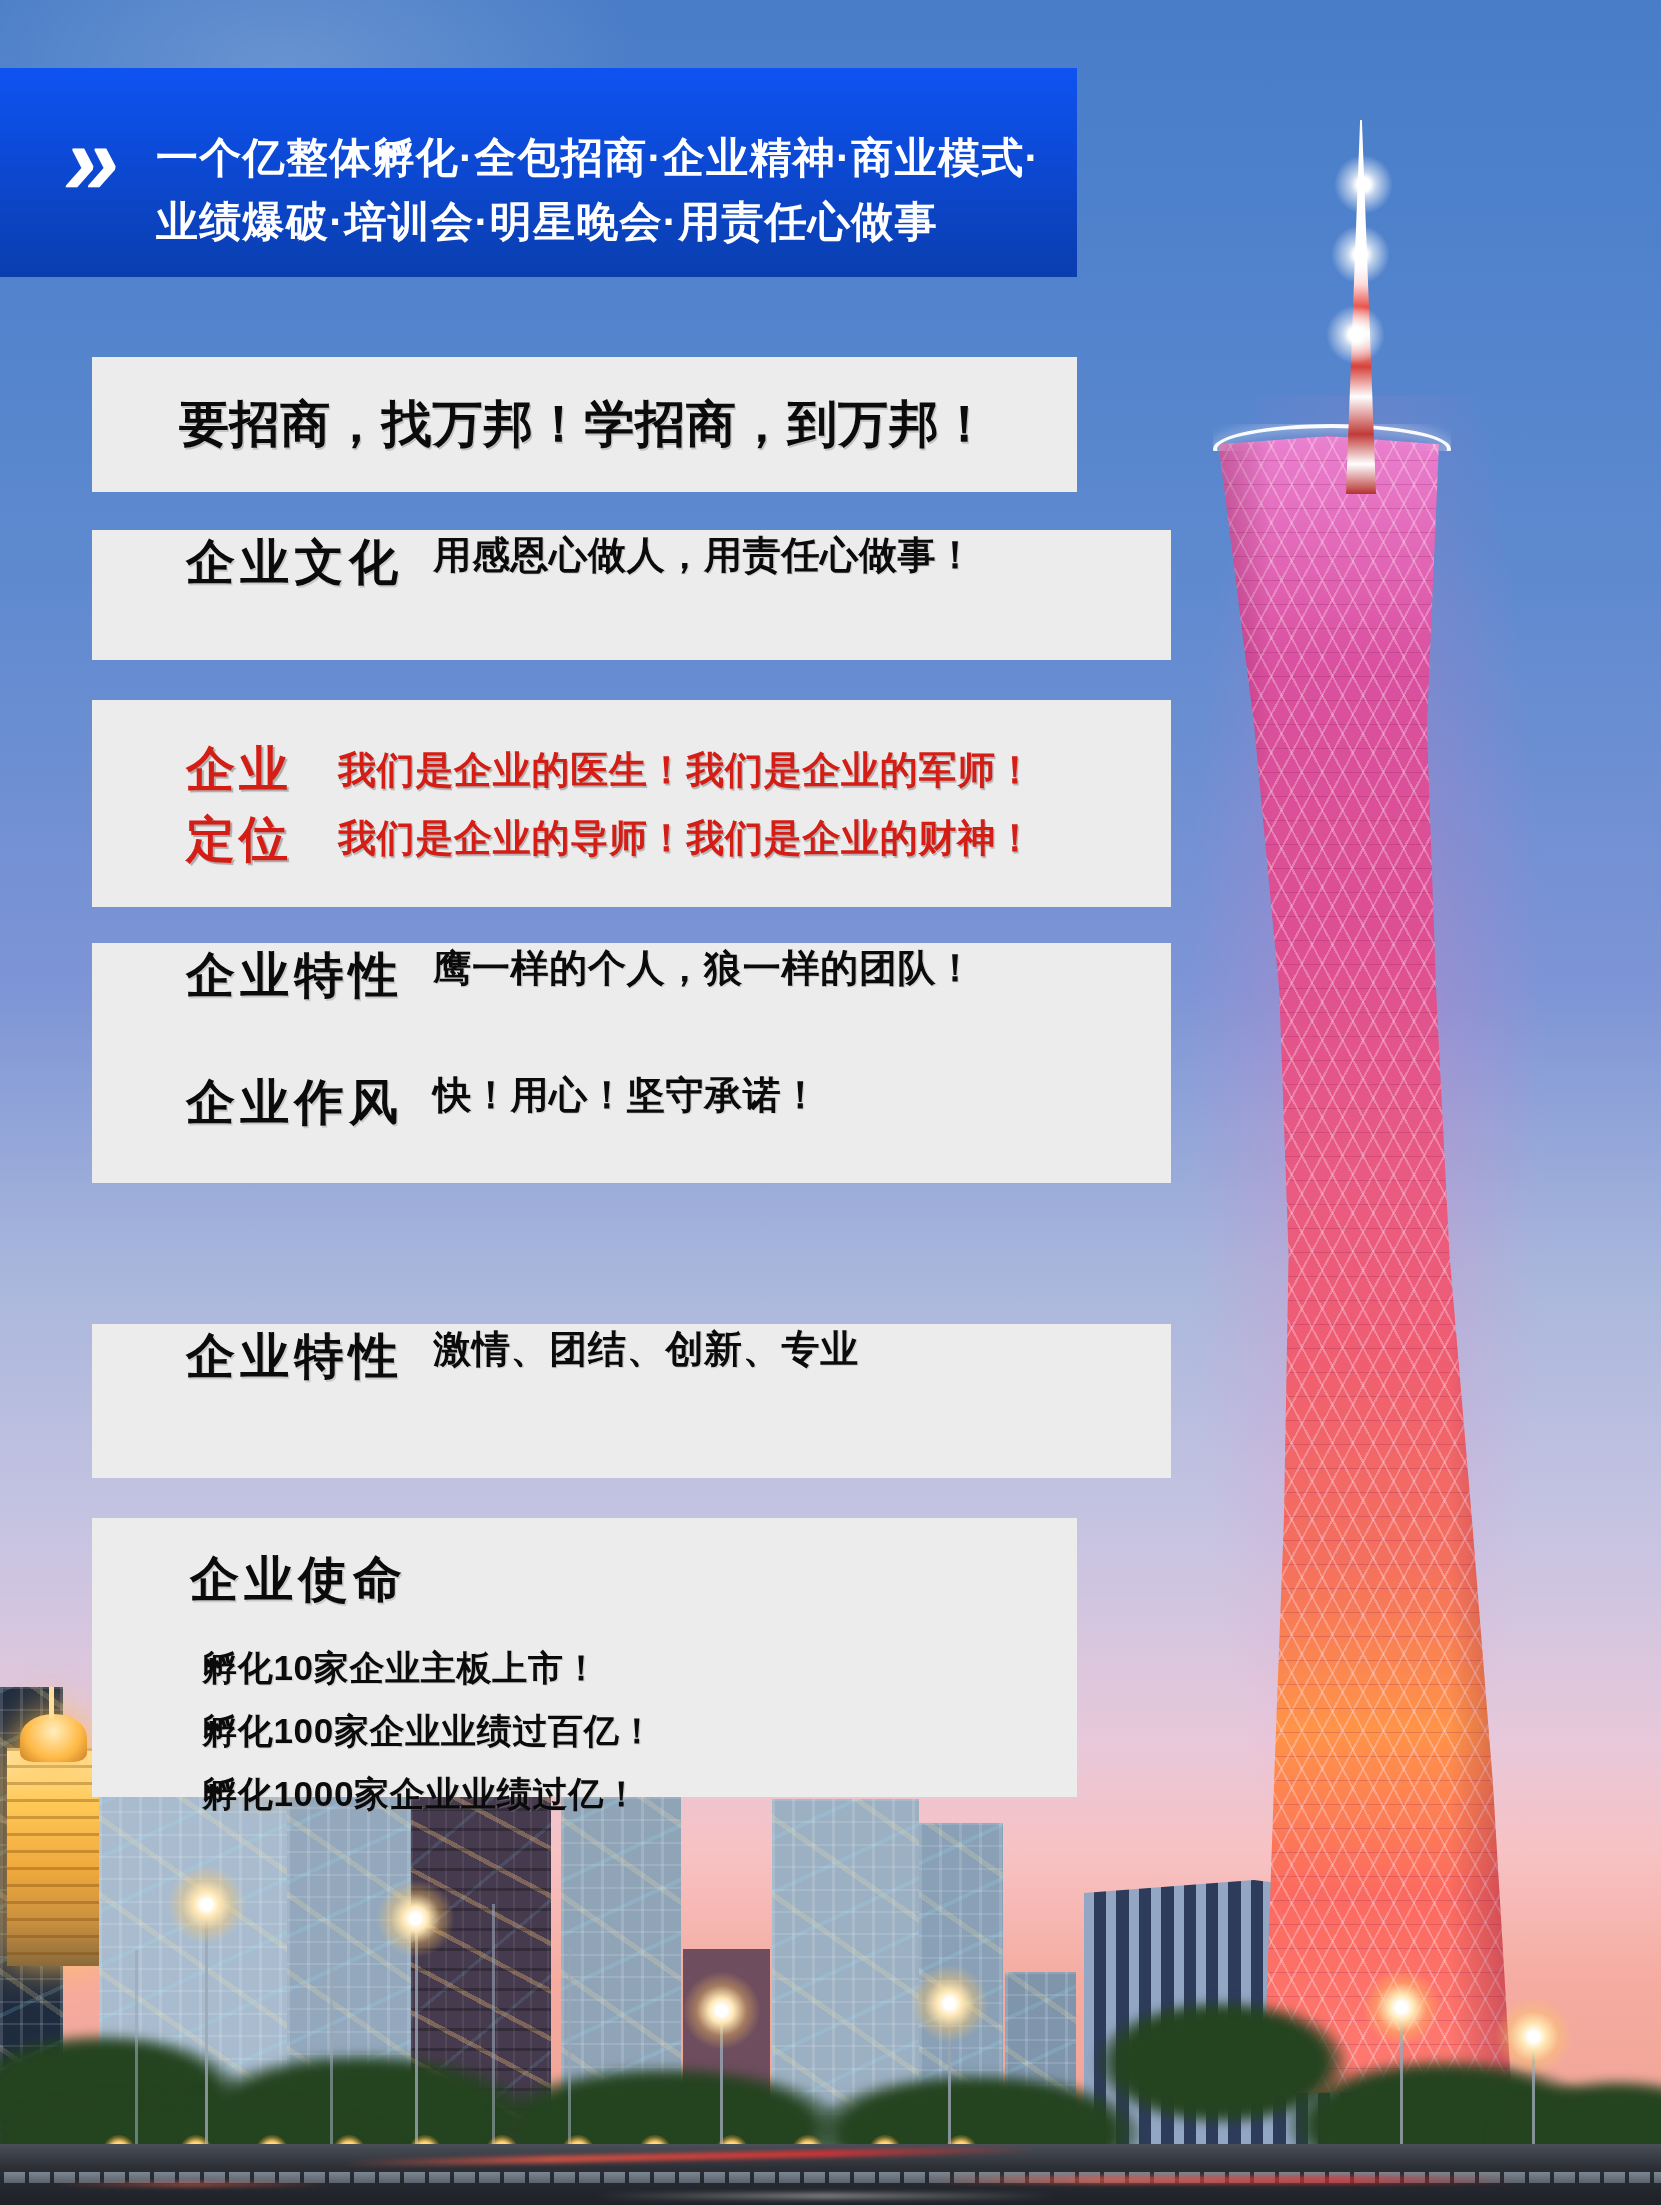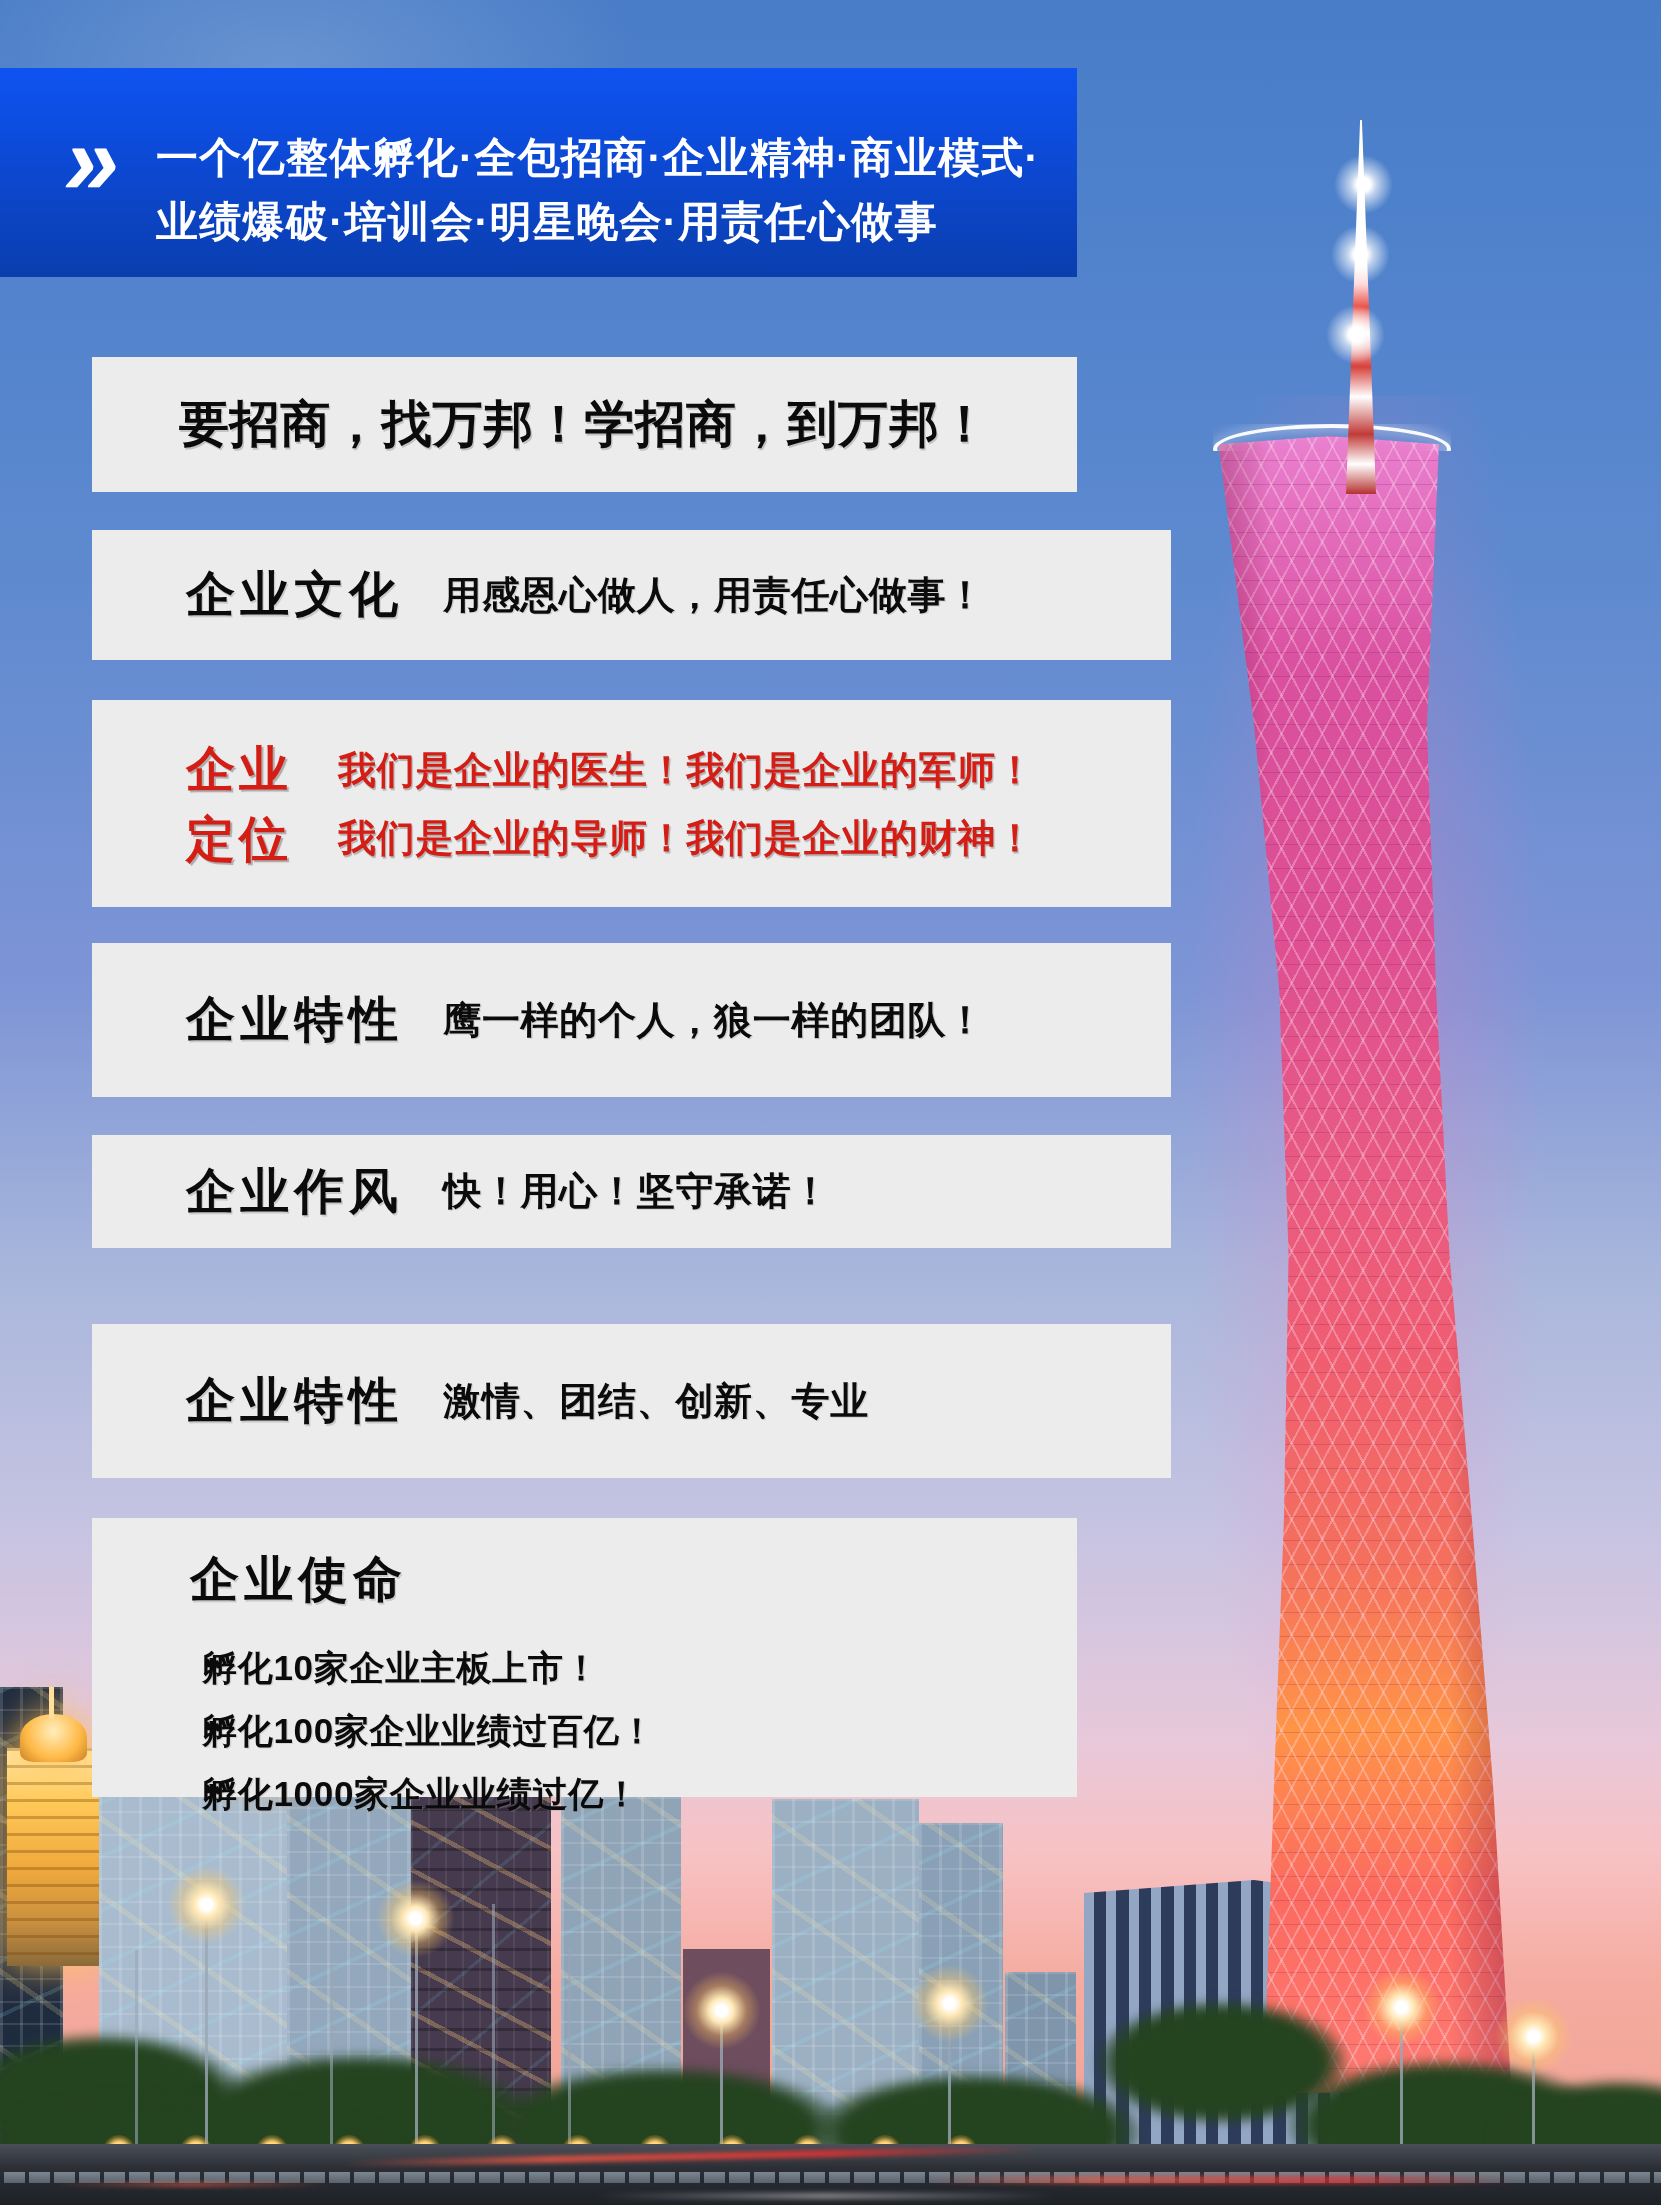--- a/index.html
+++ b/index.html
@@ -104,28 +104,28 @@
   }
   .chev{position:absolute;left:66px;top:42px;font-size:99px;font-weight:900;color:#fff;
     transform:skewX(-10deg);line-height:1;}
   .banner-text{position:absolute;left:156px;top:58px;color:#ffffff;font-size:42px;
     font-weight:700;line-height:64px;letter-spacing:1.3px;white-space:nowrap;}
   
   .panel{position:absolute;left:92px;width:985px;background:#ececec;z-index:10;color:#0b0b0b;}
   .panel-slogan{top:357px;height:135px;display:flex;align-items:center;justify-content:center;}
   .panel-slogan h1{margin:0;font-size:50px;font-weight:800;letter-spacing:0.7px;
     text-shadow:1.3px 2px 0 rgba(130,130,130,.38);white-space:nowrap;}
-  .sec{display:flex;align-items:center;padding-left:94px;gap:40px;}
+  .sec{display:flex;align-items:flex-start;padding-left:94px;gap:30px;}
   .sec h2{margin:0;font-size:49px;font-weight:800;letter-spacing:5.3px;white-space:nowrap;
     text-shadow:1.3px 2px 0 rgba(140,140,140,.35);}
   .sec p{margin:0;font-size:38px;font-weight:700;letter-spacing:0.7px;white-space:nowrap;
     text-shadow:1.3px 1.3px 0 rgba(150,150,150,.3);}
   .sec-culture{top:530px;height:130px;}
   .sec-traits{top:943px;height:154px;}
-  .sec-style{top:1135px;height:113px;}
+  .sec-style{top:1070px;height:113px;}
   .sec-spirit{top:1324px;height:154px;}
   .sec-pos{top:700px;height:207px;display:flex;align-items:center;padding-left:94px;gap:46px;}
   .pos-title{color:#d41d15;font-size:49px;font-weight:800;line-height:70px;letter-spacing:4px;
     text-shadow:2px 2px 0.7px rgba(110,110,110,.5);}
   .pos-title span{display:block;}
   .pos-lines p{margin:0;color:#d41d15;font-size:38px;font-weight:800;line-height:68px;
     letter-spacing:0.7px;white-space:nowrap;text-shadow:1.3px 2px 0.7px rgba(110,110,110,.45);}
   .panel-mission{top:1518px;height:279px;padding:29px 8px 0 98px;box-sizing:border-box;}
   .panel-mission h2{margin:0 0 29px 0;font-size:49px;font-weight:800;letter-spacing:5.3px;
     text-shadow:1.3px 2px 0 rgba(140,140,140,.35);}

